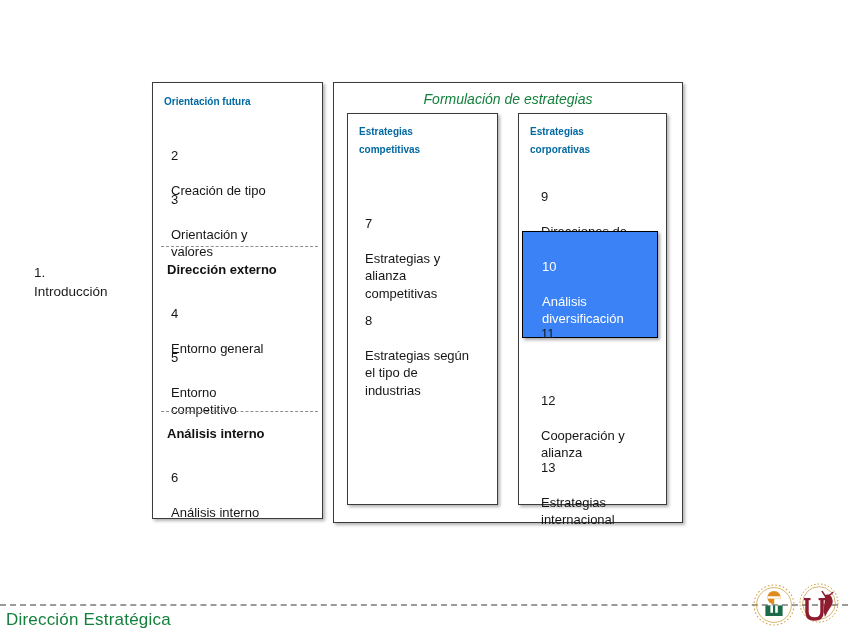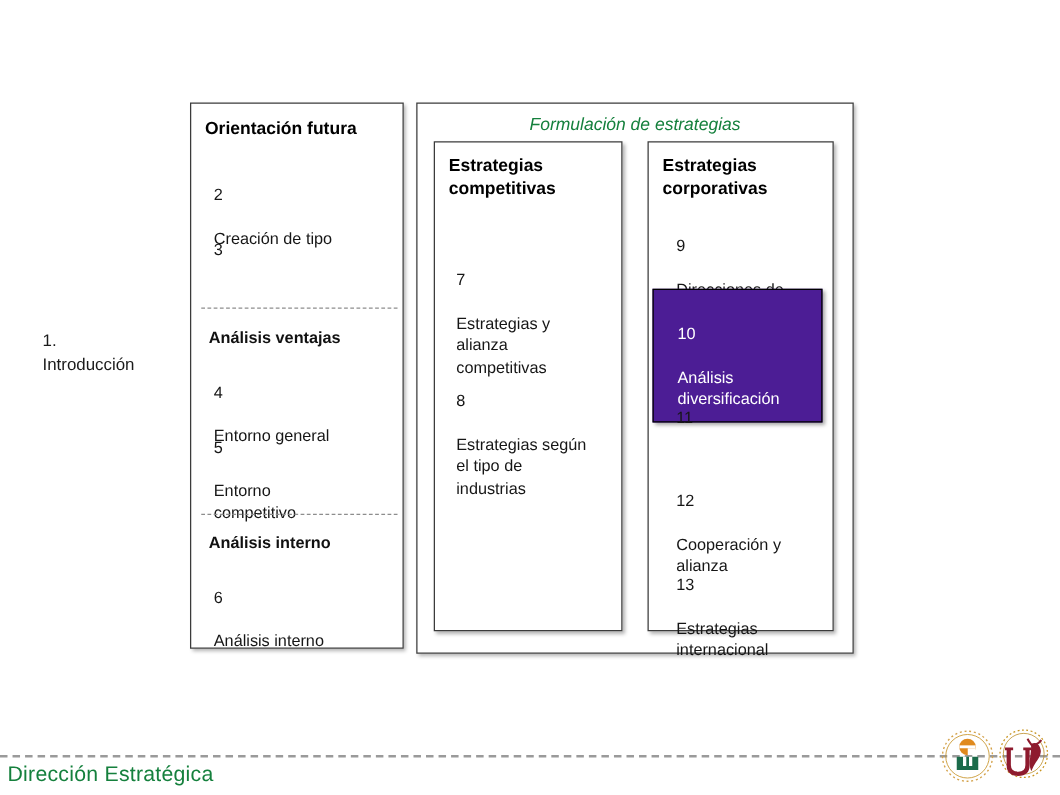--- a/index.html
+++ b/index.html
@@ -57,24 +57,24 @@
     width: 151px; height: 392px;
   }
   #corporate-box {
     left: 518px; top: 113px;
     width: 149px; height: 392px;
   }
 
   
   .panel-heading {
     position: absolute;
-    font-size: 14px;
+    font-size: 10px;
     font-weight: bold;
     line-height: 18px;
-    color: #000000;
+    color: #0369a1;
     white-space: pre-line;
   }
   #left-panel-heading { left: 11px; top: 10px; }
 
   #formulation-title {
     position: absolute;
     left: 0; top: 8px;
     width: 100%;
     text-align: center;
     font-size: 14px;
@@ -109,21 +109,21 @@
   }
 
   .dashed-sep {
     position: absolute;
     height: 0;
     border-top: 1.5px dashed #8d8d8d;
   }
 
   
   .entry.highlight {
-    background: #4c1d95;
+    background: #3b82f6;
     color: #ffffff;
     box-sizing: border-box;
     border: 1px solid #000;
     box-shadow: 2px 2px 3px rgba(0,0,0,0.35);
   }
 
   
   #footer-rule {
     position: absolute;
     left: 0; top: 604px;
@@ -165,25 +165,27 @@
 
     <div class="panel-heading" id="left-panel-heading">Orientación futura</div>
 
     <div class="entry" style="left:18px; top:46px;">
       <span class="num">2</span>
       <span>Creación de tipo</span>
     </div>
 
     <div class="entry" style="left:18px; top:90px;">
       <span class="num">3</span>
+      <span>Orientación y
+valores</span>
     </div>
 
     <div class="dashed-sep" style="left:8px; top:163px; width:157px;"></div>
 
-    <div class="subheading" style="left:14px; top:178px;">Análisis ventajas</div>
+    <div class="subheading" style="left:14px; top:178px;">Dirección externo</div>
 
     <div class="entry" style="left:18px; top:204px;">
       <span class="num">4</span>
       <span>Entorno general</span>
     </div>
 
     <div class="entry" style="left:18px; top:248px;">
       <span class="num">5</span>
       <span>Entorno
 competitivo</span>

